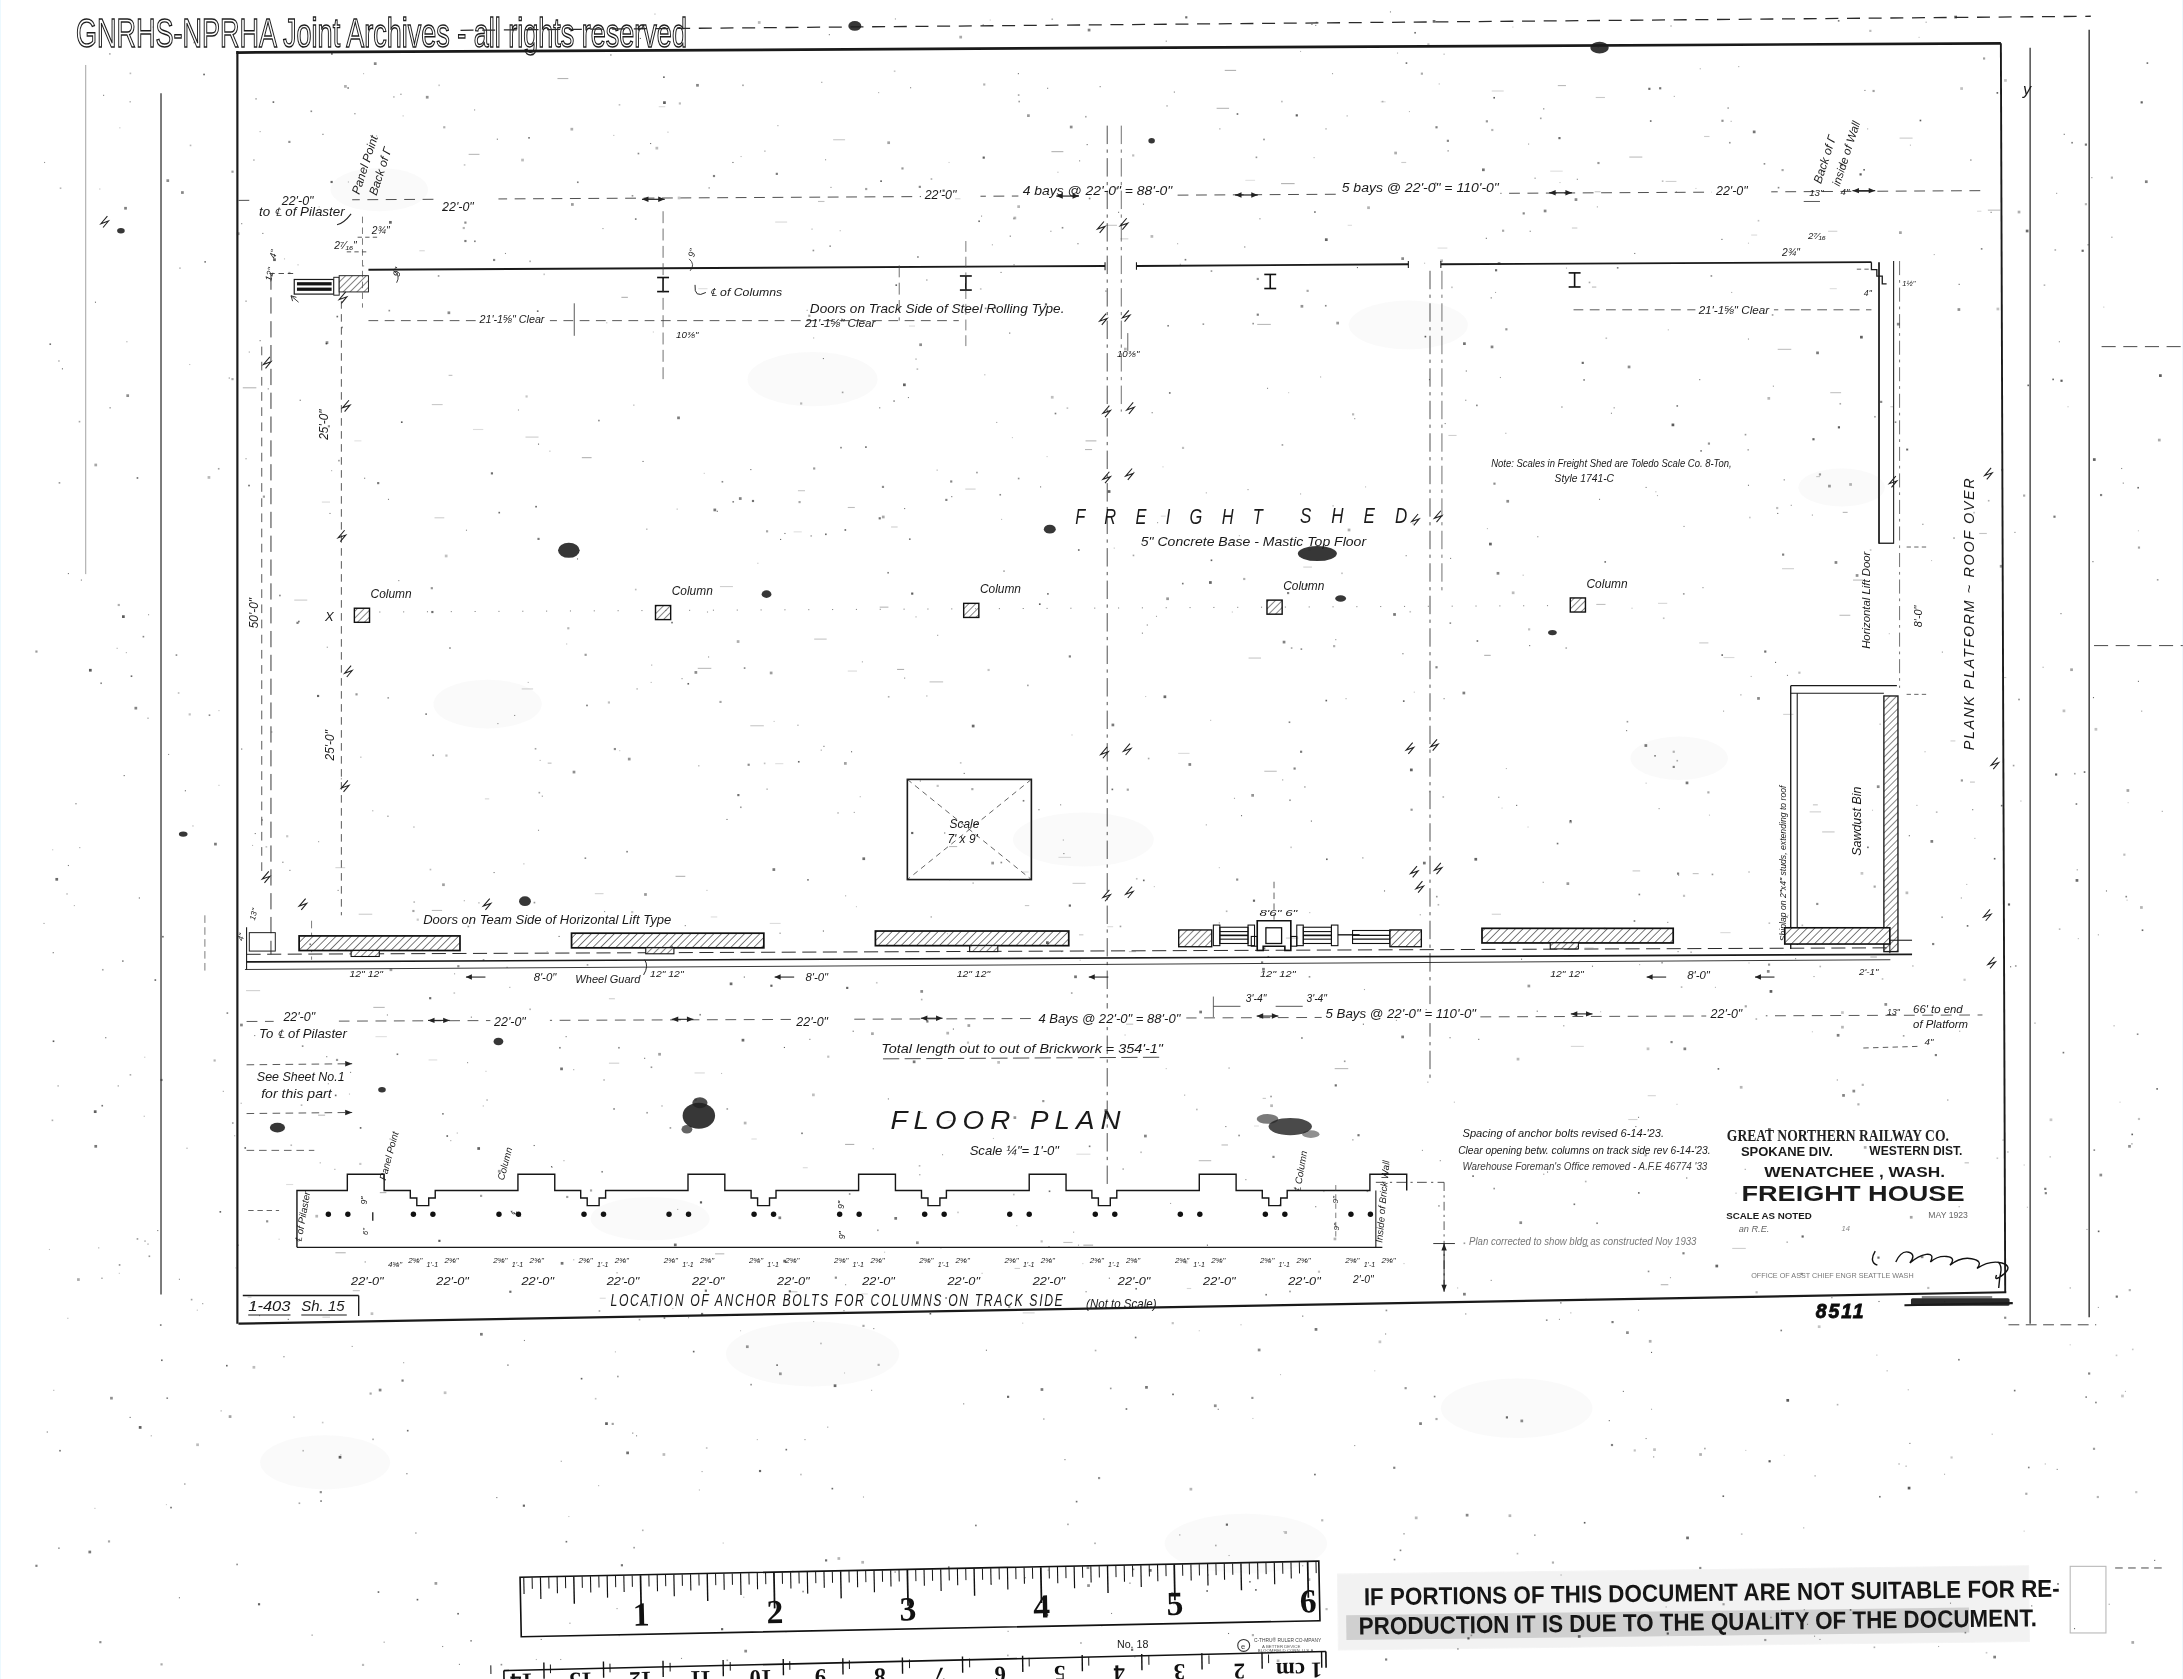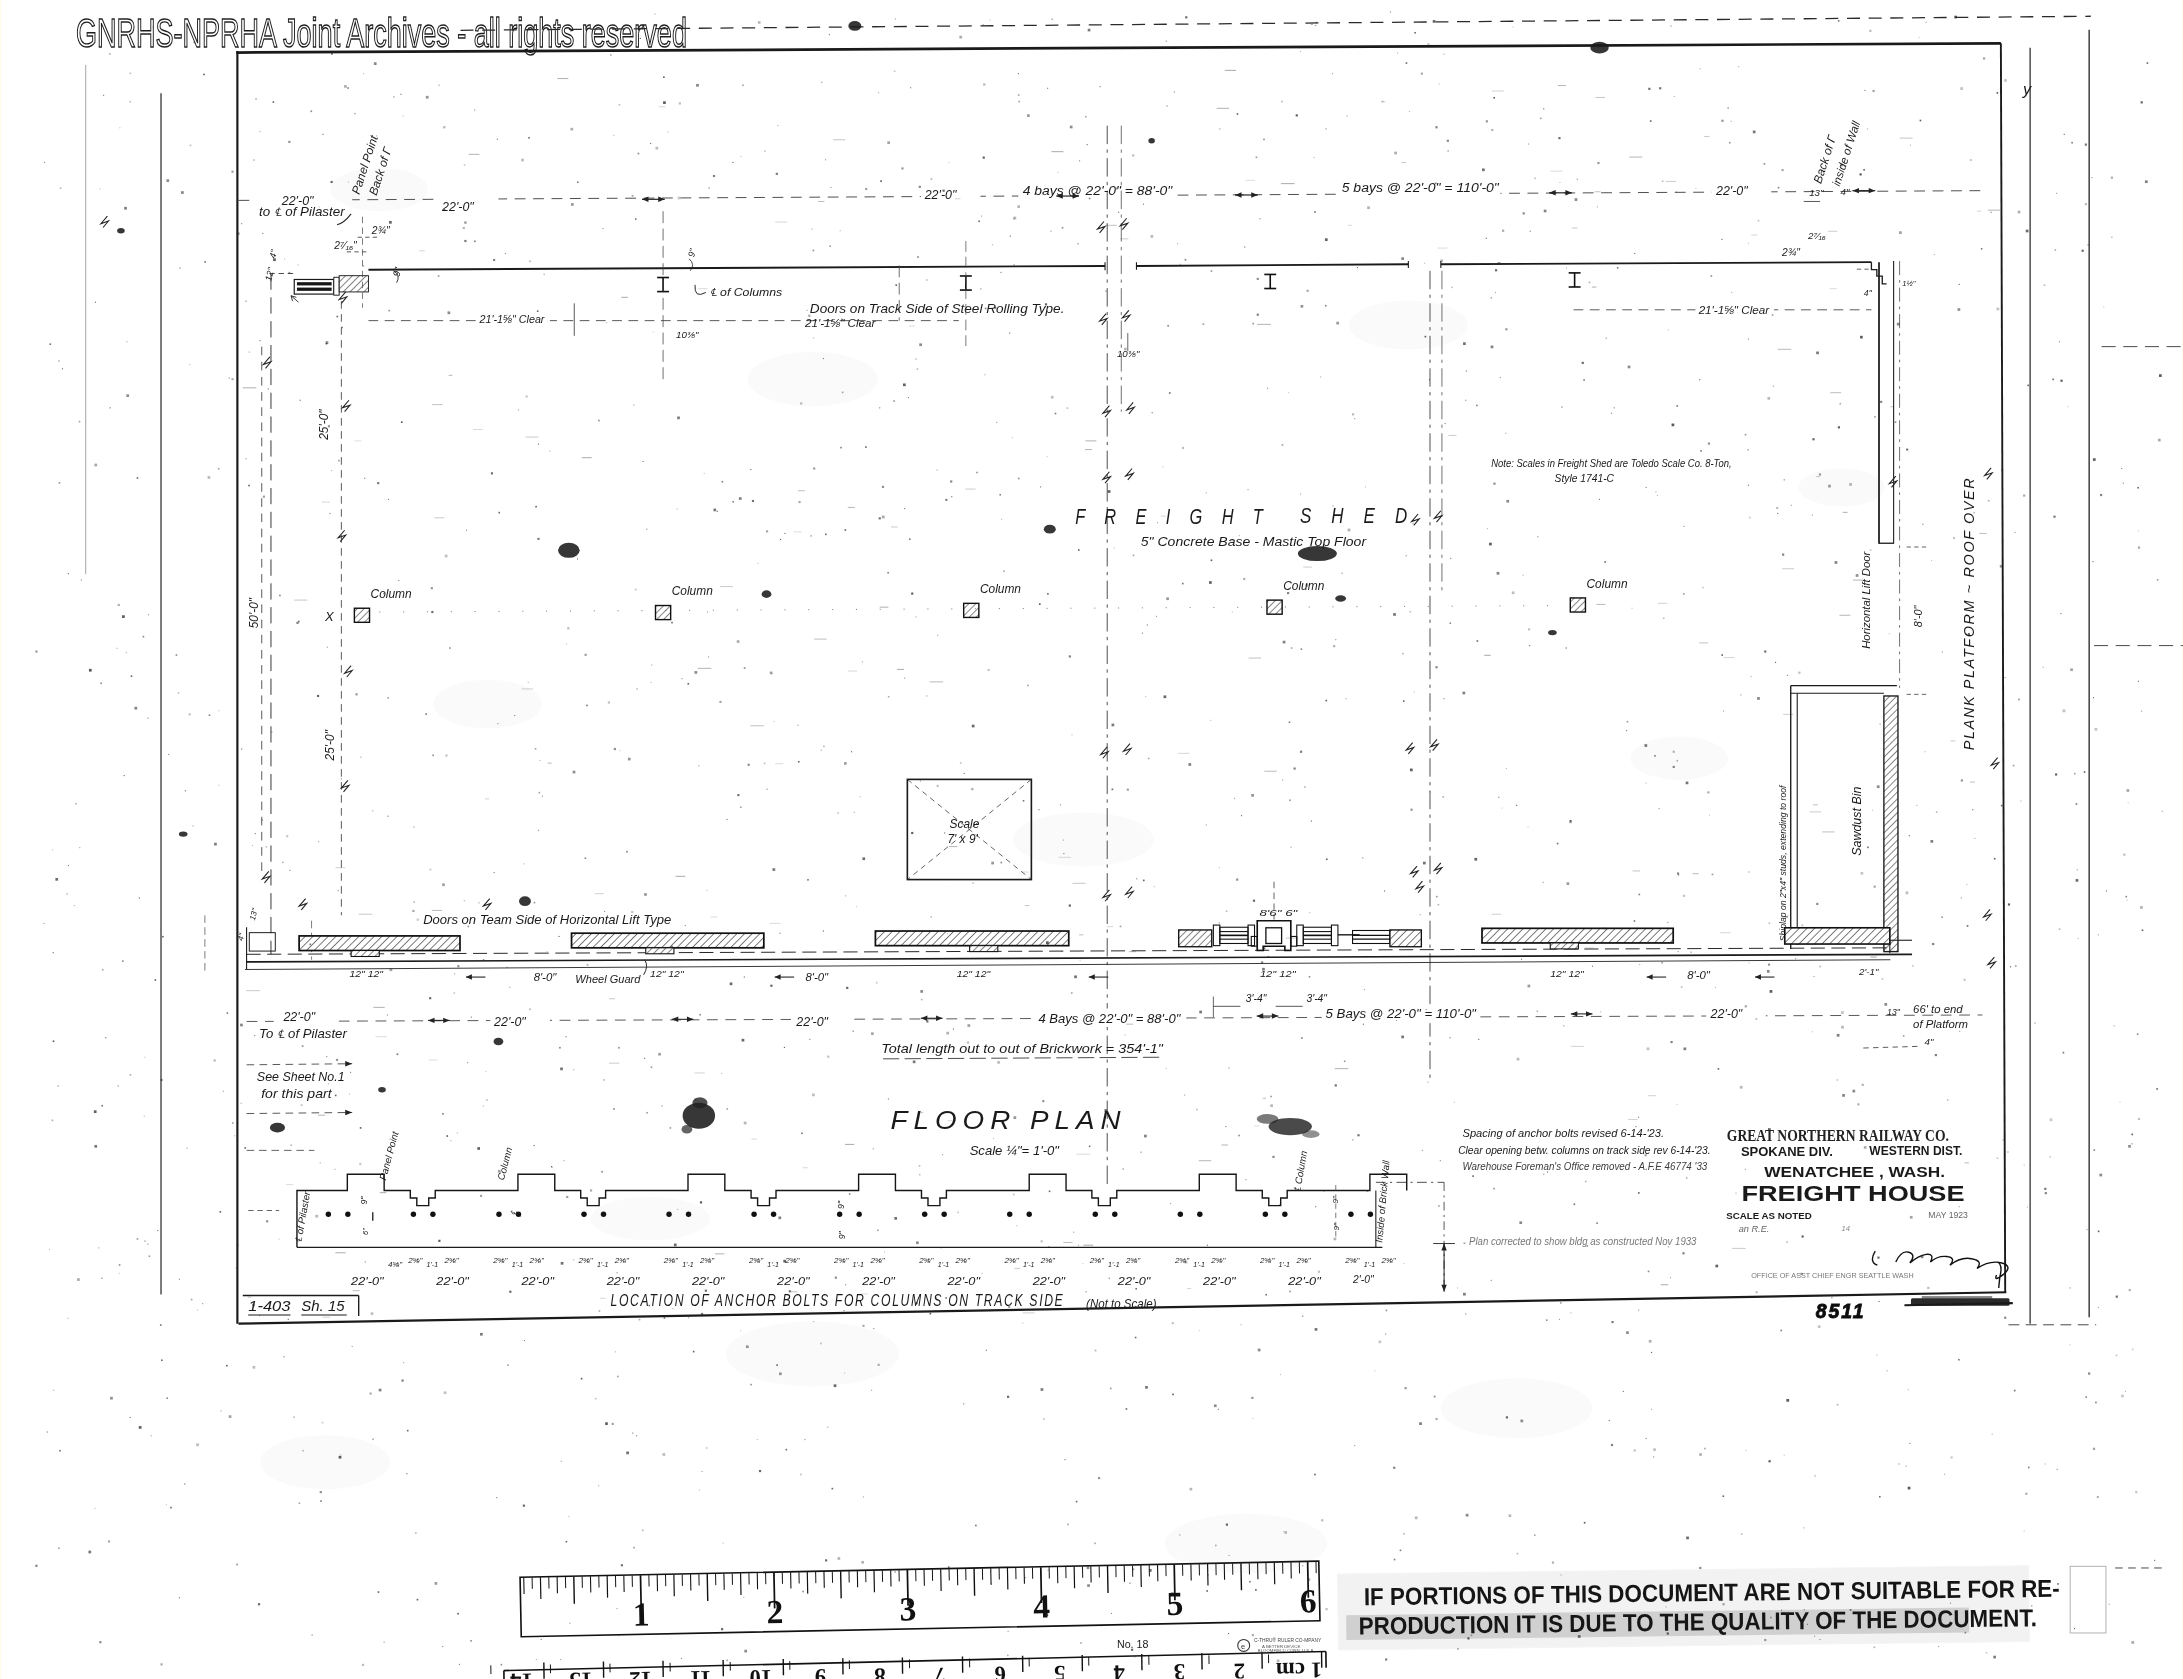--- a/index.html
+++ b/index.html
@@ -1,14 +1,14 @@
 <!DOCTYPE html>
 <html style="font-size:8.7px"><head><meta charset="utf-8"><style>
 html,body{margin:0;padding:0;background:#fff;}
-#pg{position:relative;width:2183px;height:1679px;background:#fde047;overflow:hidden;}
+#pg{position:relative;width:2183px;height:1679px;background:#7dd3fc;overflow:hidden;}
 </style></head><body>
 <div id="pg">
 <svg width="2183" height="1679" viewBox="0 0 4030 3100" xmlns="http://www.w3.org/2000/svg">
 <defs>
 <pattern id="hat" width="10" height="10" patternUnits="userSpaceOnUse" patternTransform="rotate(45)">
  <rect width="10" height="10" fill="#fff"></rect>
           <line x1="0" y1="0" x2="0" y2="10" stroke="#222" stroke-width="2.2"></line>
 </pattern>
 <pattern id="hat2" width="9" height="9" patternUnits="userSpaceOnUse" patternTransform="rotate(45)">
  <rect width="9" height="9" fill="#fff"></rect>

